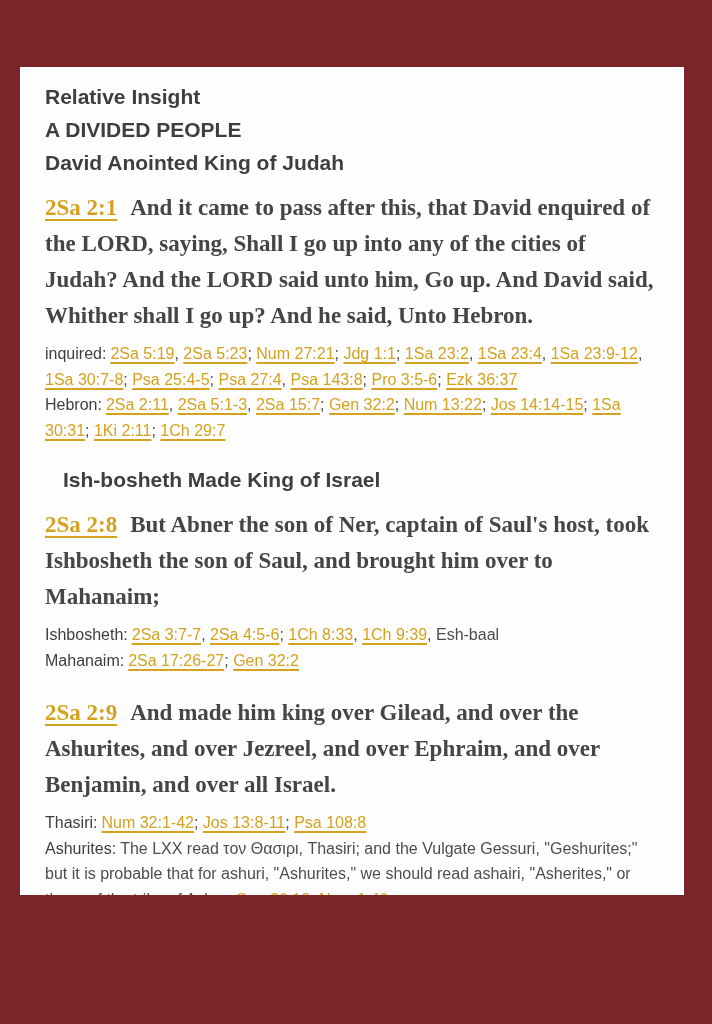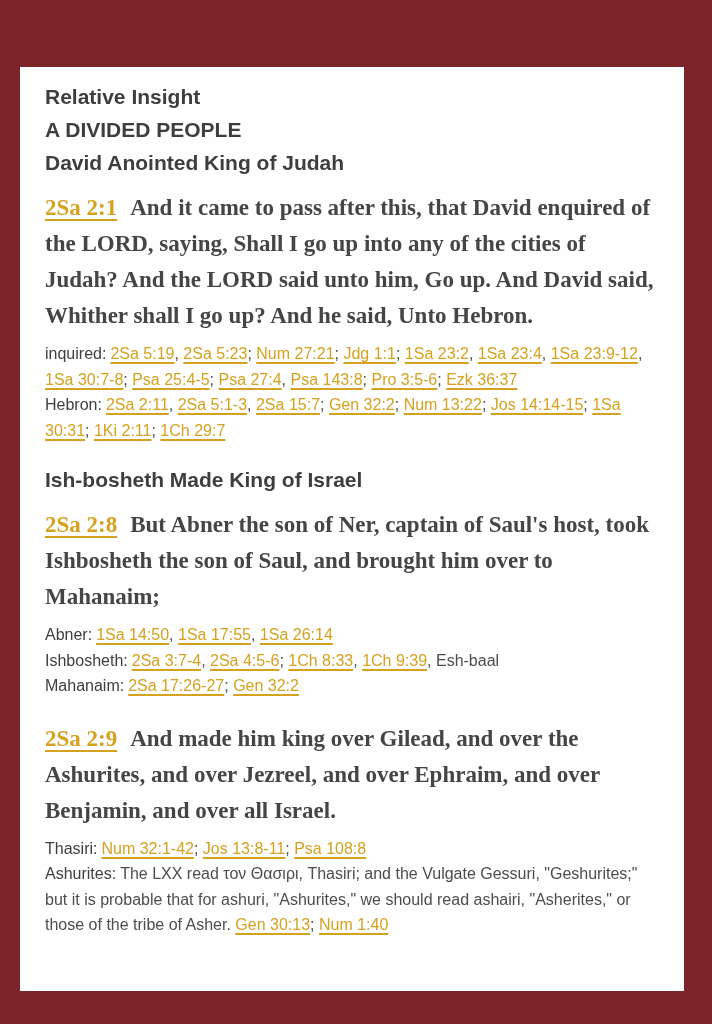--- a/index.html
+++ b/index.html
@@ -15,32 +15,32 @@
   body{
     width:712px;height:1024px;
     background:var(--page-bg);
     font-family:"Liberation Sans", sans-serif;
     position:relative;
     overflow:hidden;
   }
   .card{
     position:absolute;
     left:20px; top:67px;
-    width:664px; height:924px;
+    width:664px; height:828px;
     background:var(--card-bg);
     padding:13px 25px 10px 25px;
     overflow:hidden;
   }
   .heading{
     font-size:21px;
     font-weight:bold;
     color:var(--heading);
     line-height:33px;
   }
-  .gap-top{margin-top:20px;}
+  .gap-top{margin-top:20px;margin-left:18px;}
   .verse{
     font-size:23px;
     font-weight:bold;
     color:var(--verse);
     line-height:36px;
     margin:11px 0 7px 0;
     font-family:Liberation Serif, serif;
   }
   .verse.gap-top{margin-top:22px;}
   .verse-ref{
@@ -80,22 +80,21 @@
       <div class="heading">A DIVIDED PEOPLE</div>
       <div class="heading">David Anointed King of Judah</div>
       <p class="verse"><a class="verse-ref" href="#">2Sa 2:1</a><span class="verse-text">And it came to pass after this, that David enquired of the LORD, saying, Shall I go up into any of the cities of Judah? And the LORD said unto him, Go up. And David said, Whither shall I go up? And he said, Unto Hebron.</span></p>
       <div class="xrefs">
         <div class="xref-entry"><strong class="xref-label">inquired:</strong><a class="ref-link" href="#">2Sa 5:19</a><span class="xref-note">, </span><a class="ref-link" href="#">2Sa 5:23</a><span class="xref-note">; </span><a class="ref-link" href="#">Num 27:21</a><span class="xref-note">; </span><a class="ref-link" href="#">Jdg 1:1</a><span class="xref-note">; </span><a class="ref-link" href="#">1Sa 23:2</a><span class="xref-note">, </span><a class="ref-link" href="#">1Sa 23:4</a><span class="xref-note">, </span><a class="ref-link" href="#">1Sa 23:9-12</a><span class="xref-note">, </span><a class="ref-link" href="#">1Sa 30:7-8</a><span class="xref-note">; </span><a class="ref-link" href="#">Psa 25:4-5</a><span class="xref-note">; </span><a class="ref-link" href="#">Psa 27:4</a><span class="xref-note">, </span><a class="ref-link" href="#">Psa 143:8</a><span class="xref-note">; </span><a class="ref-link" href="#">Pro 3:5-6</a><span class="xref-note">; </span><a class="ref-link" href="#">Ezk 36:37</a></div>
         <div class="xref-entry"><strong class="xref-label">Hebron:</strong><a class="ref-link" href="#">2Sa 2:11</a><span class="xref-note">, </span><a class="ref-link" href="#">2Sa 5:1-3</a><span class="xref-note">, </span><a class="ref-link" href="#">2Sa 15:7</a><span class="xref-note">; </span><a class="ref-link" href="#">Gen 32:2</a><span class="xref-note">; </span><a class="ref-link" href="#">Num 13:22</a><span class="xref-note">; </span><a class="ref-link" href="#">Jos 14:14-15</a><span class="xref-note">; </span><a class="ref-link" href="#">1Sa 30:31</a><span class="xref-note">; </span><a class="ref-link" href="#">1Ki 2:11</a><span class="xref-note">; </span><a class="ref-link" href="#">1Ch 29:7</a></div>
       </div>
       <div class="heading gap-top">Ish-bosheth Made King of Israel</div>
       <p class="verse"><a class="verse-ref" href="#">2Sa 2:8</a><span class="verse-text">But Abner the son of Ner, captain of Saul's host, took Ishbosheth the son of Saul, and brought him over to Mahanaim;</span></p>
       <div class="xrefs">
-        <div class="xref-entry"><strong class="xref-label">Abner:</strong><a class="ref-link" href="#">1Sa 14:50</a><span class="xref-note">, </span><a class="ref-link" href="#">1Sa 17:55</a><span class="xref-note">, </span><a class="ref-link" href="#">1Sa 26:14</a></div>
-        <div class="xref-entry"><strong class="xref-label">Ishbosheth:</strong><a class="ref-link" href="#">2Sa 3:7-4</a><span class="xref-note">, </span><a class="ref-link" href="#">2Sa 4:5-6</a><span class="xref-note">; </span><a class="ref-link" href="#">1Ch 8:33</a><span class="xref-note">, </span><a class="ref-link" href="#">1Ch 9:39</a><span class="xref-note">, Esh-baal</span></div>
+        <div class="xref-entry"><strong class="xref-label">Ishbosheth:</strong><a class="ref-link" href="#">2Sa 3:7-7</a><span class="xref-note">, </span><a class="ref-link" href="#">2Sa 4:5-6</a><span class="xref-note">; </span><a class="ref-link" href="#">1Ch 8:33</a><span class="xref-note">, </span><a class="ref-link" href="#">1Ch 9:39</a><span class="xref-note">, Esh-baal</span></div>
         <div class="xref-entry"><strong class="xref-label">Mahanaim:</strong><a class="ref-link" href="#">2Sa 17:26-27</a><span class="xref-note">; </span><a class="ref-link" href="#">Gen 32:2</a></div>
       </div>
       <p class="verse gap-top"><a class="verse-ref" href="#">2Sa 2:9</a><span class="verse-text">And made him king over Gilead, and over the Ashurites, and over Jezreel, and over Ephraim, and over Benjamin, and over all Israel.</span></p>
       <div class="xrefs">
         <div class="xref-entry"><strong class="xref-label">Thasiri:</strong><a class="ref-link" href="#">Num 32:1-42</a><span class="xref-note">; </span><a class="ref-link" href="#">Jos 13:8-11</a><span class="xref-note">; </span><a class="ref-link" href="#">Psa 108:8</a></div>
         <div class="xref-entry"><strong class="xref-label">Ashurites:</strong><span class="xref-note">The LXX read τον Θασιρι, Thasiri; and the Vulgate Gessuri, "Geshurites;" but it is probable that for ashuri, "Ashurites," we should read ashairi, "Asherites," or those of the tribe of Asher. </span><a class="ref-link" href="#">Gen 30:13</a><span class="xref-note">; </span><a class="ref-link" href="#">Num 1:40</a></div>
       </div>
     </div>
 </div>
 

